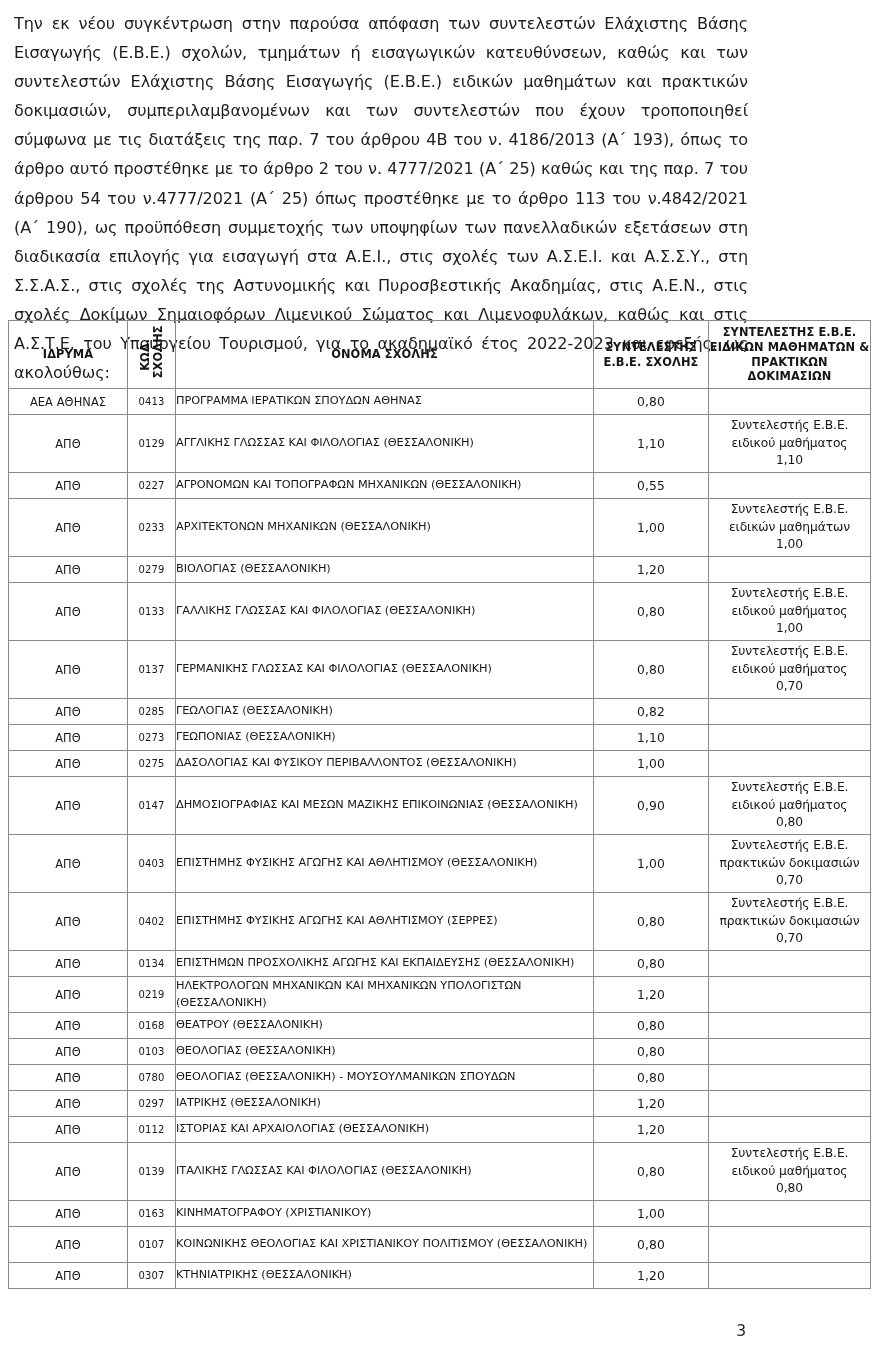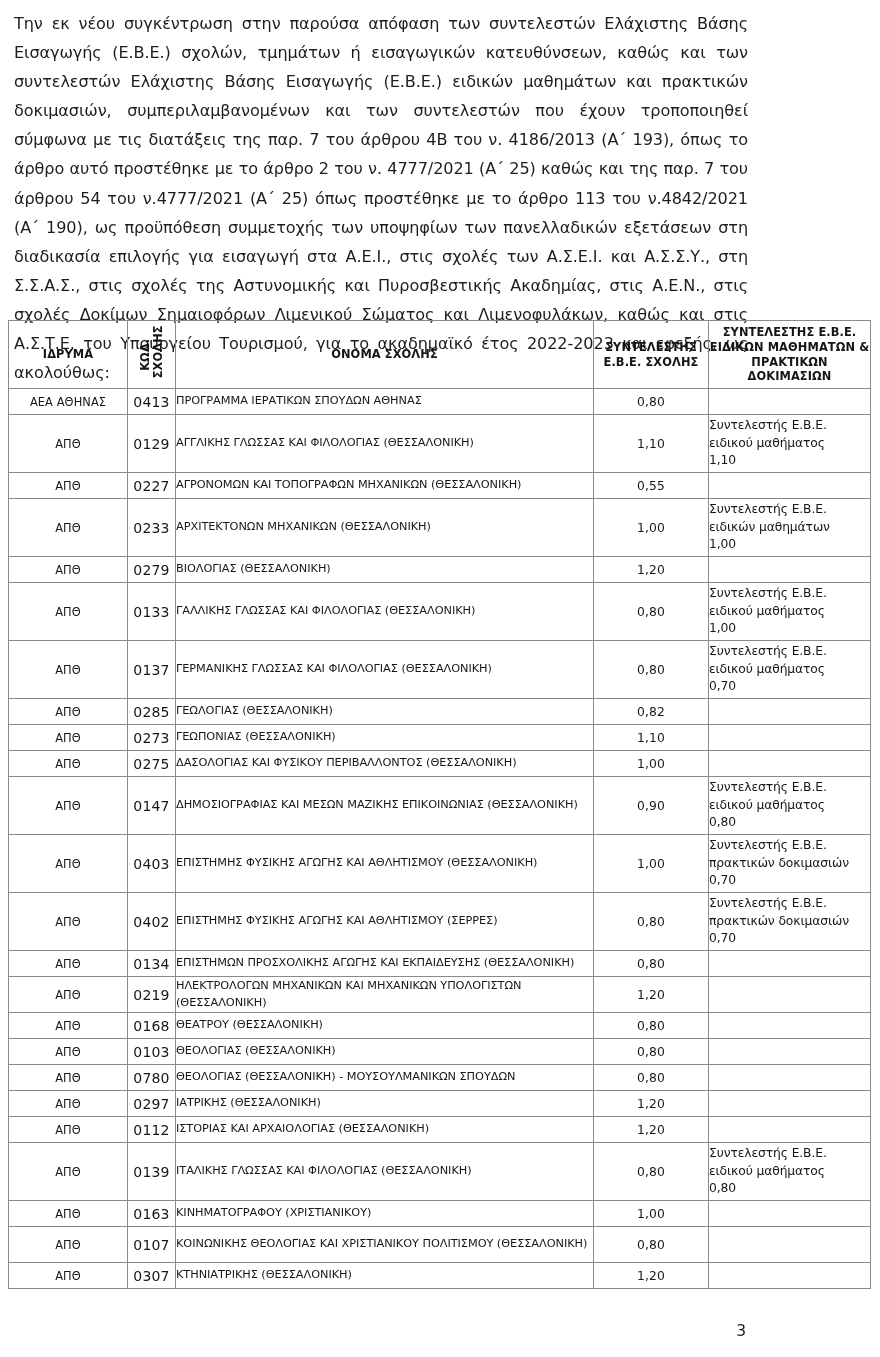--- a/index.html
+++ b/index.html
@@ -89,37 +89,37 @@
 
   
   td.idryma {
     text-align: center;
     padding-left: 7px;
     font-size: 11.4px;
     letter-spacing: 0.1px;
   }
   td.kod {
     text-align: center;
-    font-size: 14px;
+    font-size: 10px;
     letter-spacing: 0.2px;
   }
   td.onoma {
     text-align: left;
     padding: 2px 4px 2px 7px;
     font-size: 11.3px;
     line-height: 16.5px;
     letter-spacing: -0.05px;
   }
   td.syn {
     text-align: center;
     font-size: 12.3px;
     letter-spacing: 0.2px;
   }
   td.eid {
-    text-align: left;
+    text-align: center;
     font-size: 12.3px;
     line-height: 17.4px;
     padding: 2px 4px;
     letter-spacing: -0.1px;
   }
   tr.r1 td { height: 26px; }
   tr.r2 td { height: 36px; }
   tr.r3 td { height: 58px; }
 
   

